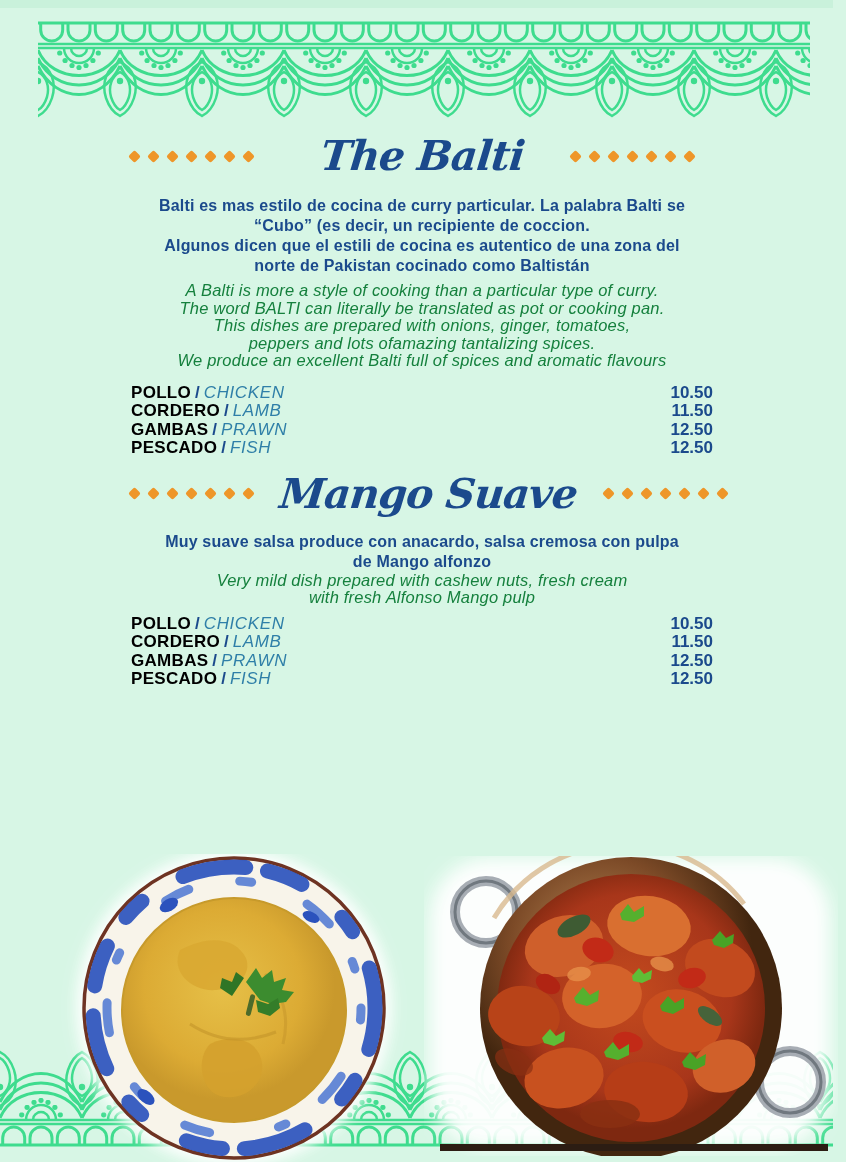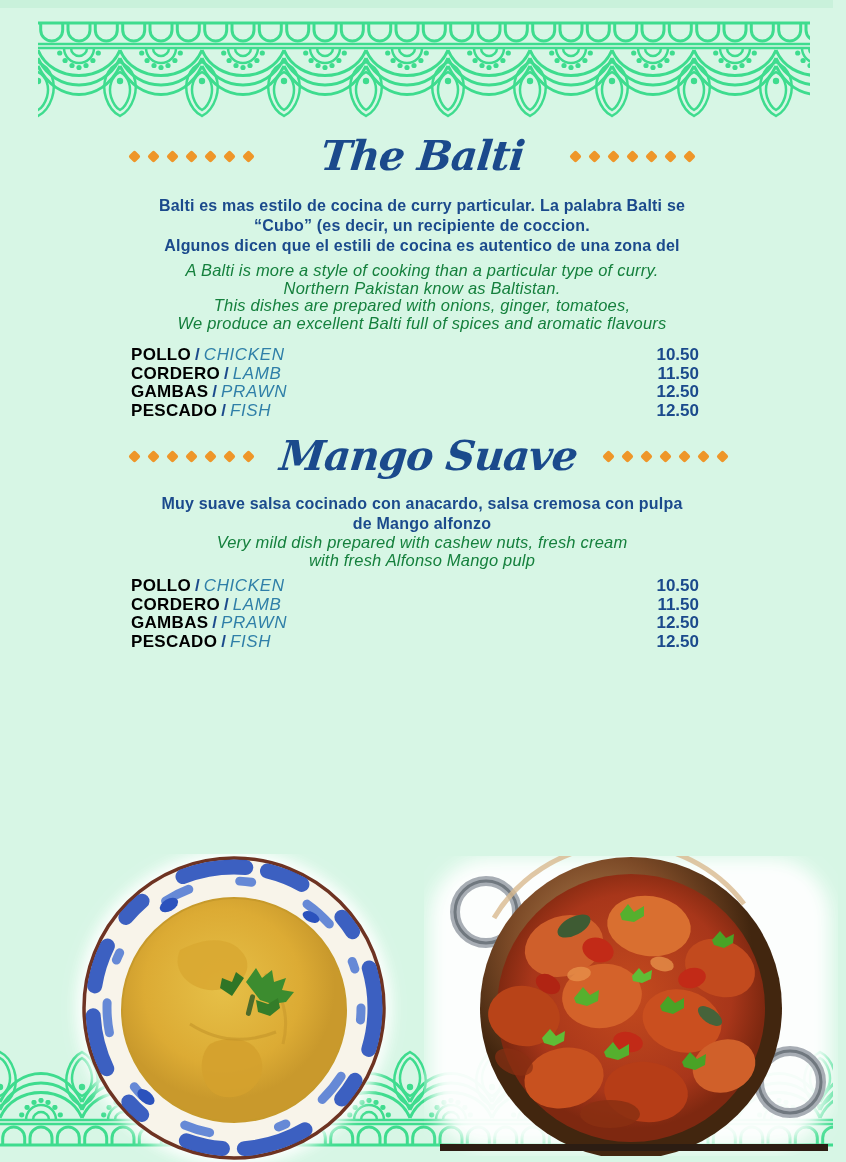--- a/index.html
+++ b/index.html
@@ -27,21 +27,21 @@
   .para{text-align:center;}
   .para div{white-space:nowrap;}
   .para-es{margin-top:10px;font-weight:bold;color:#1b4a8c;font-size:16px;line-height:20px;letter-spacing:0.2px;}
   .para-en{font-style:italic;color:#15803d;font-size:16.5px;line-height:17.5px;letter-spacing:0.2px;}
   .price-list{margin-top:14px;}
   .price-row{display:flex;justify-content:space-between;align-items:baseline;font-size:17px;line-height:18.5px;}
   .price-row .lhs{white-space:nowrap;}
   .name-es{font-weight:bold;color:#000000;letter-spacing:0.3px;}
   .sep{font-weight:bold;color:#1b4a8c;margin:0 4px;}
   .name-en{color:#2f7fa8;letter-spacing:0.6px;font-style:italic;}
-  .price{font-weight:bold;color:#1b4a8c;margin-right:14px;}
+  .price{font-weight:bold;color:#1b4a8c;margin-right:0;}
 
   .mt6{margin-top:6px;} .mt8{margin-top:8px;}
 
   .photo{position:absolute;z-index:4;}
   .photo-left{left:60px;top:854px;}
   .photo-right{left:424px;top:856px;}
 </style>
 </head>
 <body>
 
@@ -110,26 +110,28 @@
           <i class="dm"></i>
           <i class="dm"></i>
           <i class="dm"></i>
       </span>
     </div>
 
     <div class="para para-es">
       <div>Balti es mas estilo de cocina de curry particular. La palabra Balti se</div>
       <div>“Cubo” (es decir, un recipiente de coccion.</div>
       <div>Algunos dicen que el estili de cocina es autentico de una zona del</div>
+      <div>norte de Pakistan cocinado como Baltistán</div>
     </div>
 
     <div class="para para-en mt6">
       <div>A Balti is more a style of cooking than a particular type of curry.</div>
-      <div>Northern Pakistan know as Baltistan.</div>
+      <div>The word BALTI can literally be translated as pot or cooking pan.</div>
       <div>This dishes are prepared with onions, ginger, tomatoes,</div>
+      <div>peppers and lots ofamazing tantalizing spices.</div>
       <div>We produce an excellent Balti full of spices and aromatic flavours</div>
     </div>
 
     <div class="price-list">
       <div class="price-row">
         <span class="lhs"><span class="name-es">POLLO</span><span class="sep">/</span><span class="name-en">CHICKEN</span></span>
         <span class="price">10.50</span>
       </div>
       <div class="price-row">
         <span class="lhs"><span class="name-es">CORDERO</span><span class="sep">/</span><span class="name-en">LAMB</span></span>
@@ -161,21 +163,21 @@
           <i class="dm"></i>
           <i class="dm"></i>
           <i class="dm"></i>
           <i class="dm"></i>
           <i class="dm"></i>
           <i class="dm"></i>
       </span>
     </div>
 
     <div class="para para-es mt8">
-      <div>Muy suave salsa cocinado con anacardo, salsa cremosa con pulpa</div>
+      <div>Muy suave salsa produce con anacardo, salsa cremosa con pulpa</div>
       <div>de Mango alfonzo</div>
     </div>
 
     <div class="para para-en">
       <div>Very mild dish prepared with cashew nuts, fresh cream</div>
       <div>with fresh Alfonso Mango pulp</div>
     </div>
 
     <div class="price-list" style="margin-top:8px;">
       <div class="price-row">

